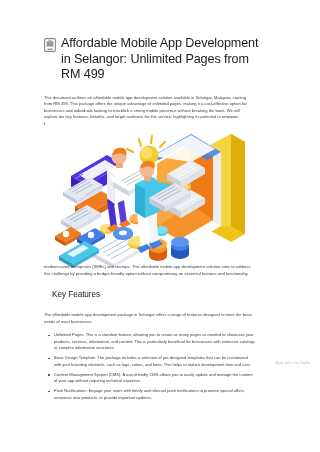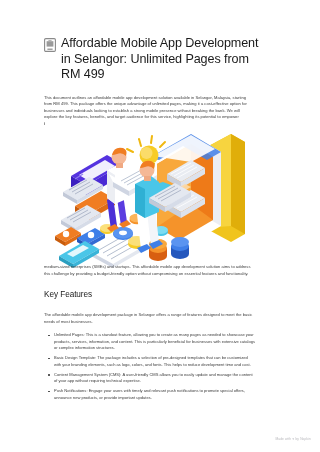--- a/index.html
+++ b/index.html
@@ -11,21 +11,21 @@
     width: 320px;
     height: 452px;
     overflow: hidden;
     font-family: "Liberation Sans", sans-serif;
     -webkit-font-smoothing: antialiased;
   }
 
   .page {
     position: relative;
     width: 320px;
-    height: 452px;
+    height: 376px;
     background: #ffffff;
     box-sizing: border-box;
   }
 
   .doc-body {
     position: absolute;
     left: 44px;
     top: 36px;
     width: 220px;
   }
@@ -79,21 +79,21 @@
     top: 86px;
     width: 212px;
     height: 146px;
     overflow: hidden;
   }
   .illustration svg { display: block; }
 
   
   .section-heading {
     position: absolute;
-    left: 0;
+    left: 8px;
     top: 253px;
     font-size: 8.2px;
     line-height: 11px;
     font-weight: 400;
     color: #1b1b1b;
     margin: 0;
     letter-spacing: -0.05px;
   }
 
   .features-intro {

